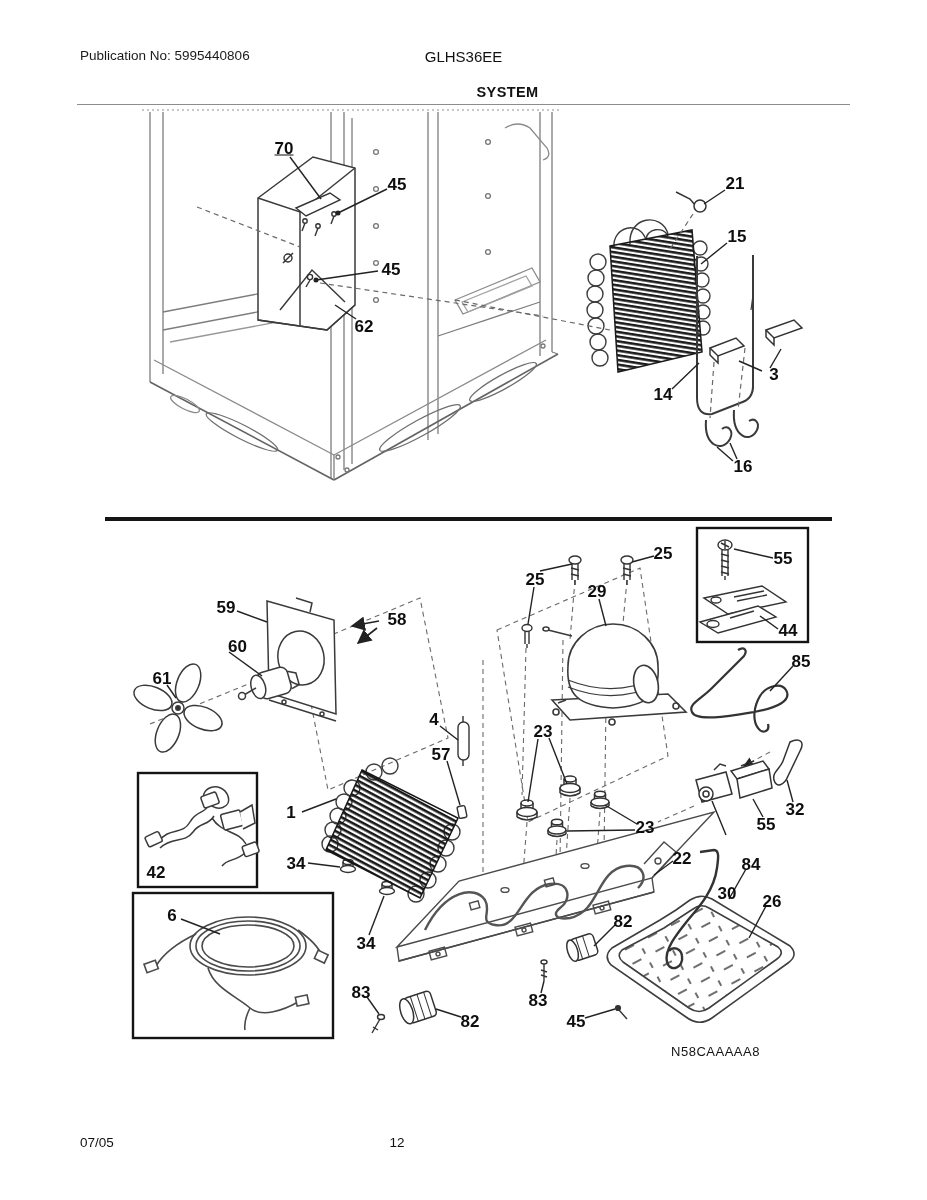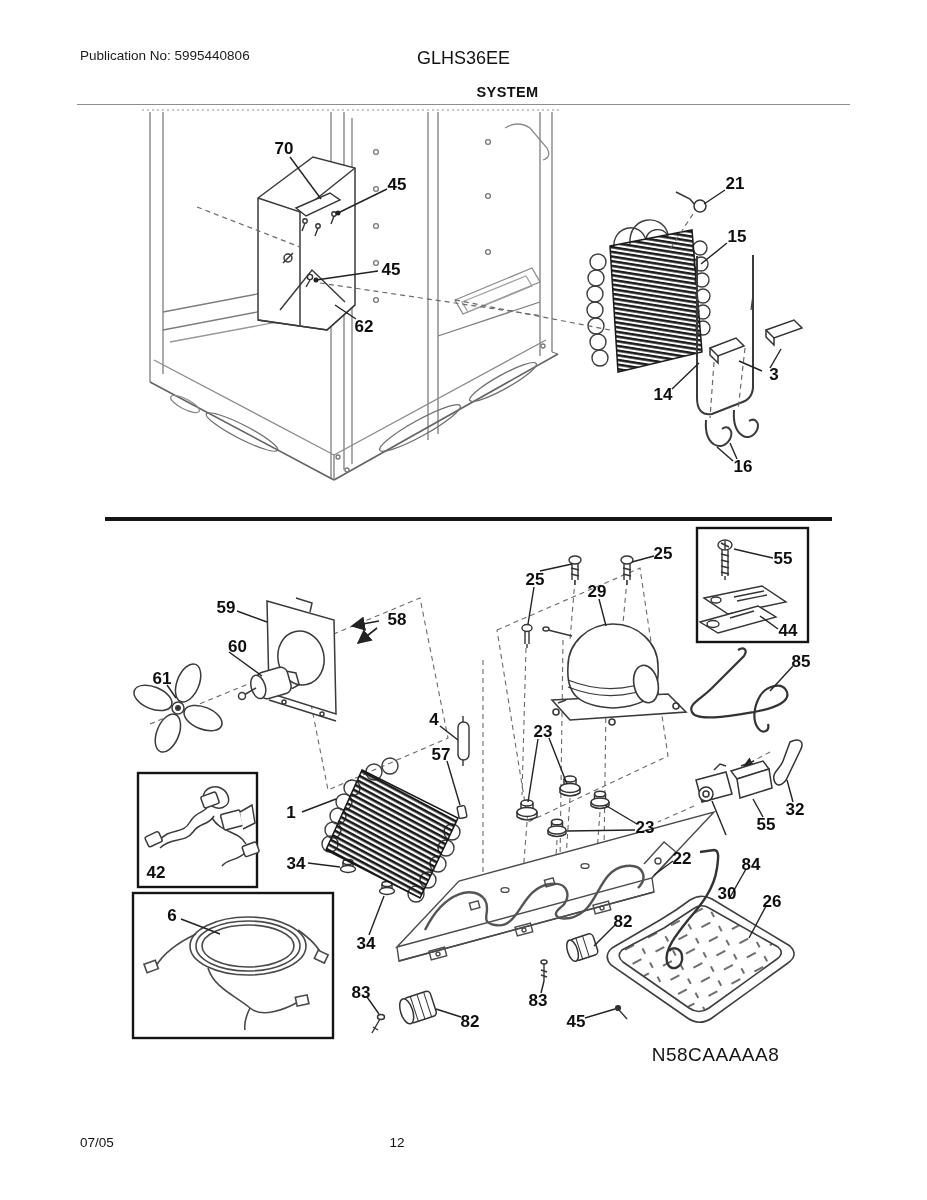--- a/index.html
+++ b/index.html
@@ -1,25 +1,25 @@
 <!DOCTYPE html>
 <html><head>
 <meta charset="utf-8">
 <style>
   html,body{margin:0;padding:0;background:#fff;}
   body{width:927px;height:1200px;position:relative;overflow:hidden;
        font-family:"Liberation Sans",sans-serif;color:#111;}
   .abs{position:absolute;}
   .pub{left:80px;top:48px;font-size:13.5px;color:#1a1a1a;}
-  .model{left:0;top:48px;width:927px;text-align:center;font-size:18px;}
+  .model{left:0;top:48px;width:927px;text-align:center;font-size:15px;}
   .sys-title{left:0;top:84px;width:927px;text-align:center;font-weight:bold;
              font-size:14.5px;letter-spacing:.4px;padding-left:44px;}
   .header-rule{left:77px;top:104px;width:773px;border-top:1.2px solid #8d8d8d;height:0;}
   .section-divider{left:105px;top:517px;width:727px;height:4px;background:#151515;}
-  .code-label{left:613px;top:1044px;width:205px;text-align:center;font-size:19px;
+  .code-label{left:613px;top:1044px;width:205px;text-align:center;font-size:13px;
               letter-spacing:.5px;color:#141414;}
   .footer-date{left:80px;top:1135px;font-size:13.5px;}
   .footer-page{left:0;top:1135px;width:794px;text-align:center;font-size:13.5px;}
   #art{left:0;top:0;}
   #callout-layer{left:0;top:0;width:927px;height:1200px;pointer-events:none;}
   .callout{position:absolute;transform:translate(-50%,-50%);font-weight:bold;
            font-size:17px;line-height:1;color:#0e0e0e;white-space:nowrap;}
 </style>
 </head>
 <body>
@@ -485,21 +485,21 @@
     <path d="M766,906 L749,938"></path>
     <path d="M615,925 L594,946"></path>
     <path d="M461,1017 L436,1009"></path>
     <path d="M367,997 L379,1014"></path>
     <path d="M541,993 L544,981"></path>
     <path d="M585,1018 L615,1009"></path>
   </g>
 </svg>
 
 <div id="callout-layer" class="abs">
-    <span class="callout" style="left: 284px; top: 148px;">70</span>
+    <span class="callout" style="left: 284px; top: 148px; text-decoration: underline;">70</span>
     <span class="callout" style="left: 397px; top: 184px;">45</span>
     <span class="callout" style="left: 391px; top: 269px;">45</span>
     <span class="callout" style="left: 364px; top: 326px;">62</span>
     <span class="callout" style="left: 735px; top: 183px;">21</span>
     <span class="callout" style="left: 737px; top: 236px;">15</span>
     <span class="callout" style="left: 774px; top: 374px;">3</span>
     <span class="callout" style="left: 663px; top: 394px;">14</span>
     <span class="callout" style="left: 743px; top: 466px;">16</span>
     <span class="callout" style="left: 535px; top: 579px;">25</span>
     <span class="callout" style="left: 663px; top: 553px;">25</span>

